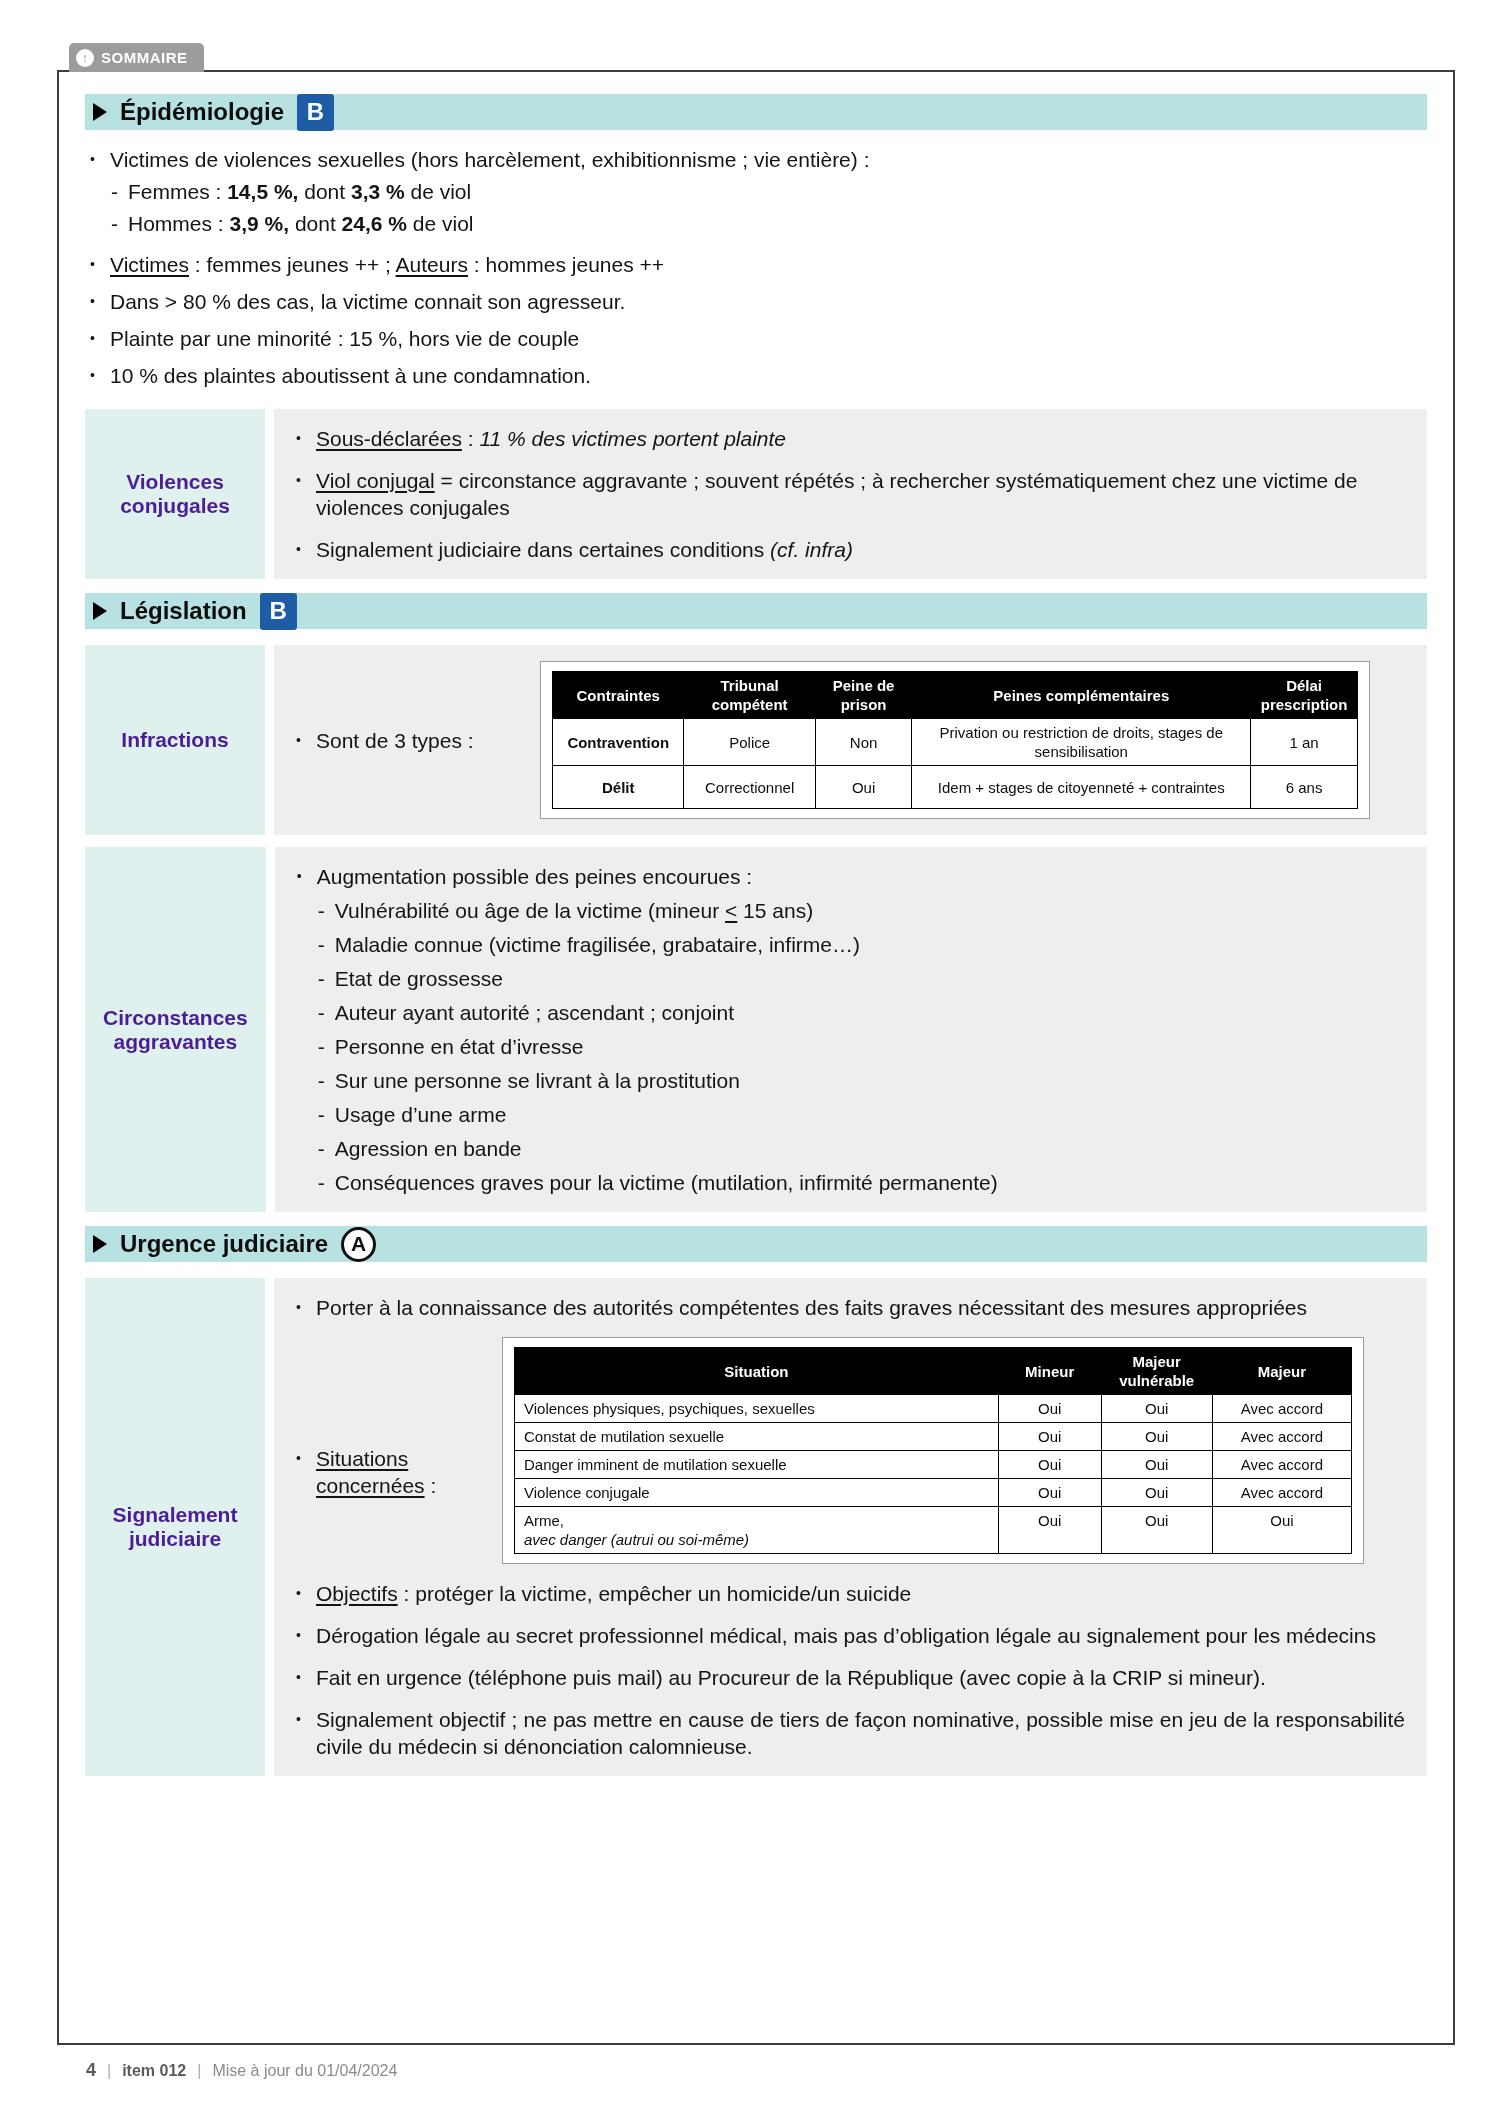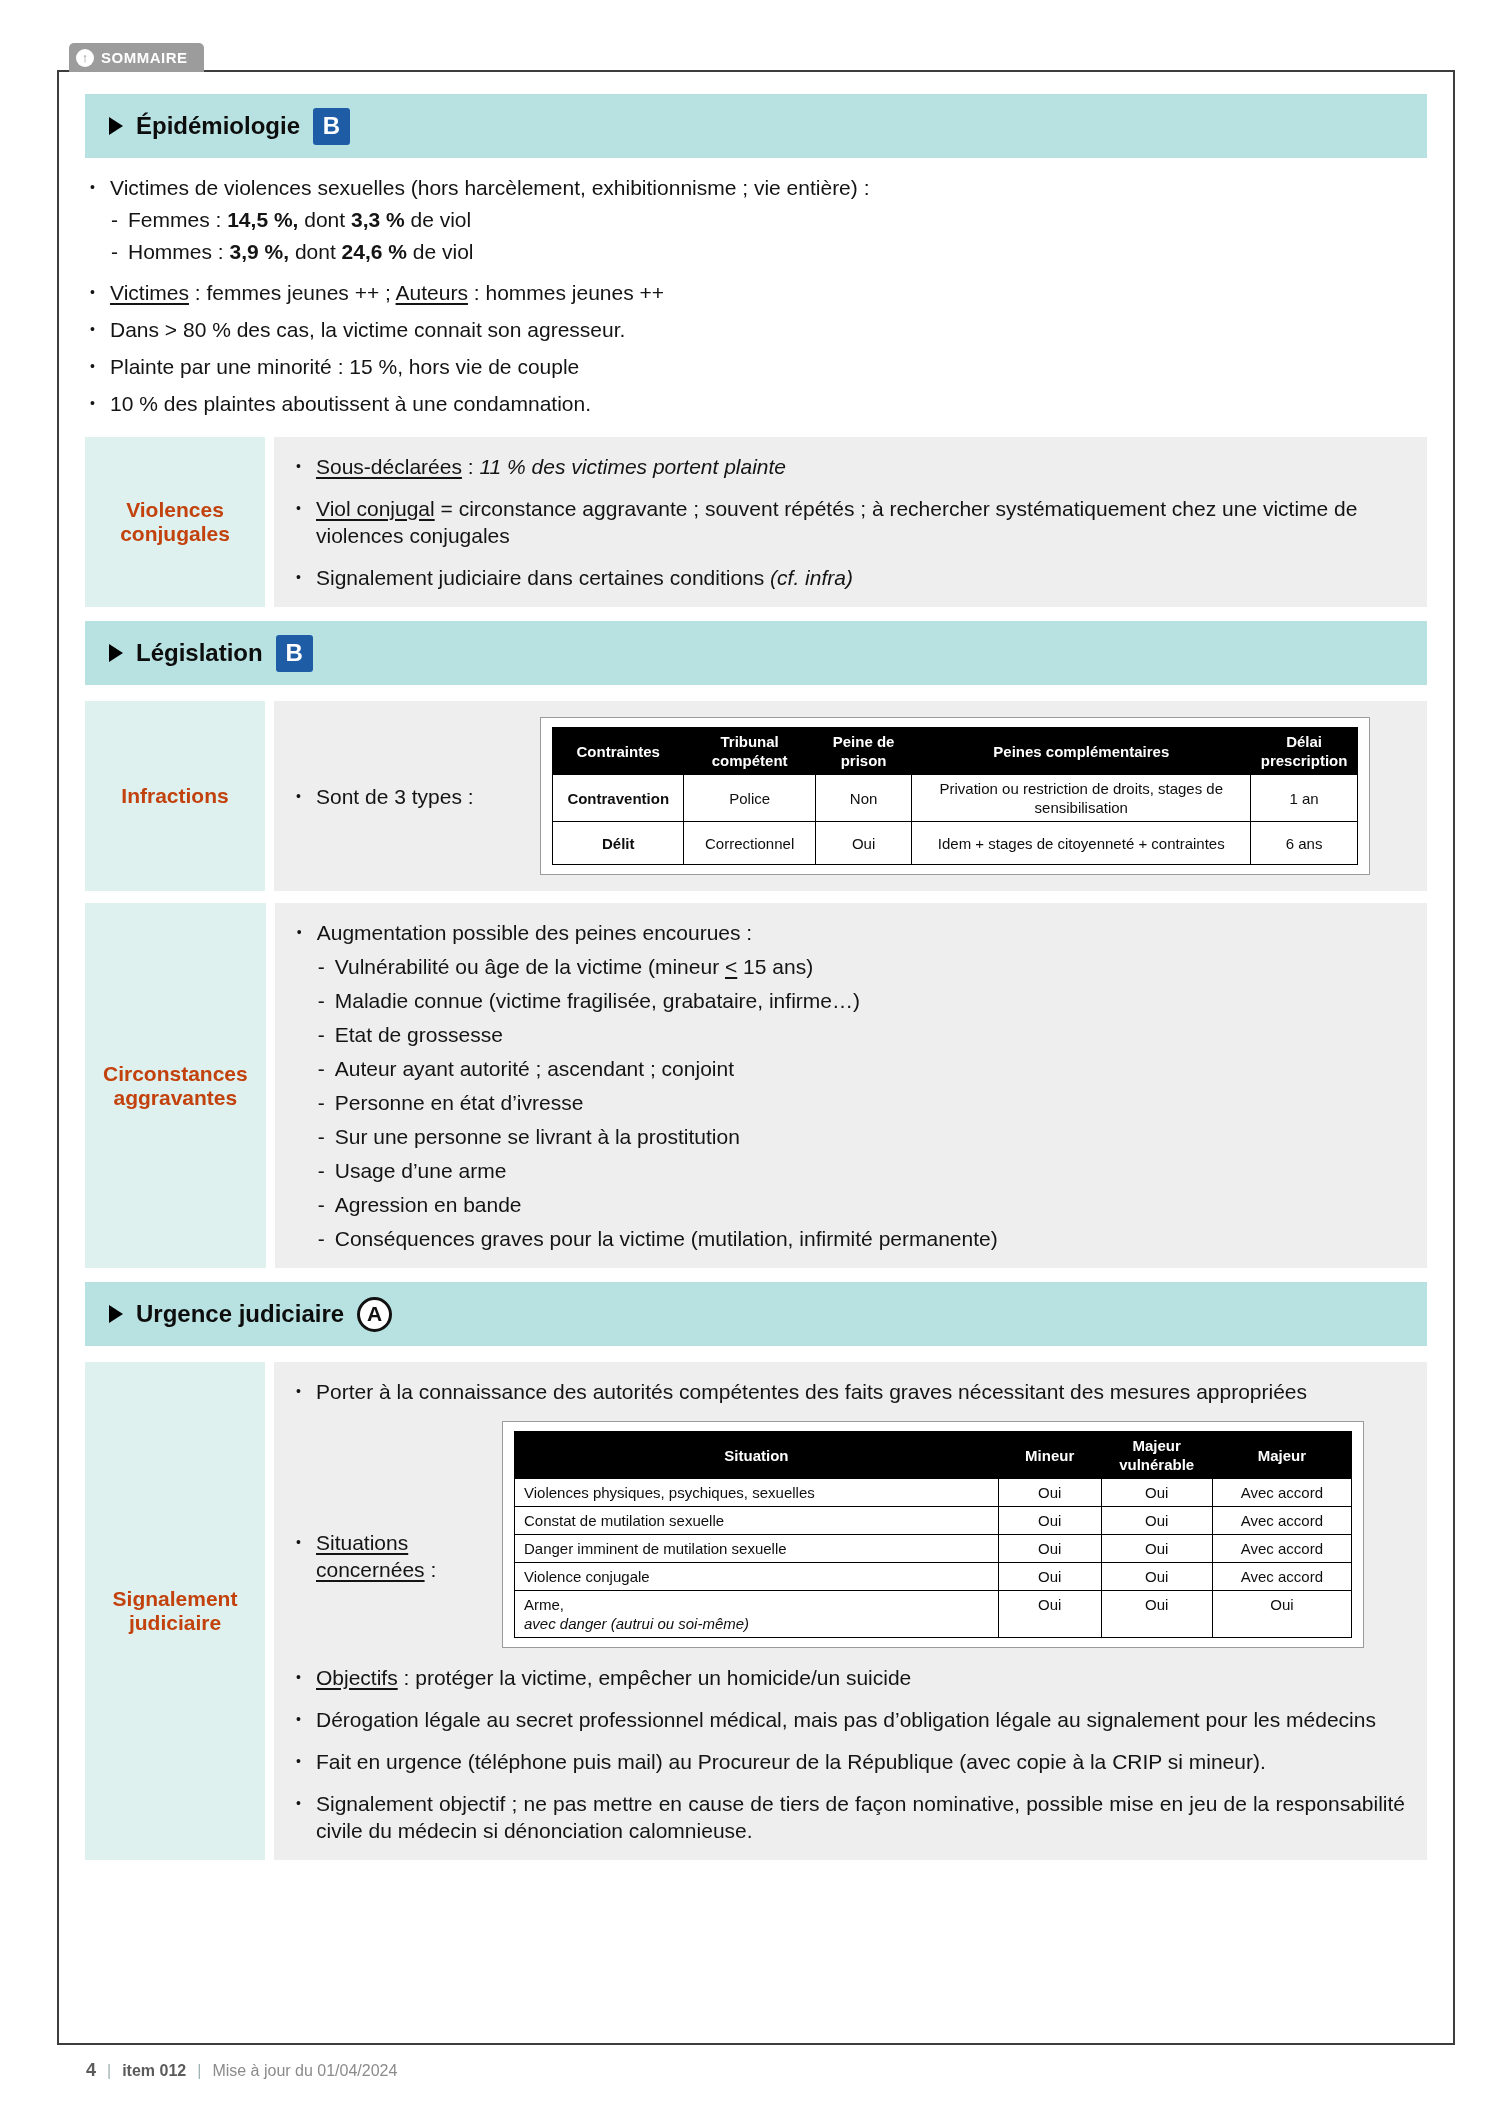--- a/index.html
+++ b/index.html
@@ -25,22 +25,22 @@
 
   
   .page-box {
     position:absolute; left:57px; top:70px; width:1398px; height:1975px;
     box-sizing:border-box; border:2px solid #3d3d3d; background:#ffffff;
     padding:22px 26px 0 26px; z-index:1;
   }
 
   
   .section-bar {
-    height:64px; background:#b7e2e1; display:flex; align-items:center;
-    gap:13px; padding-left:24px; margin-bottom:16px;
+    height:36px; background:#b7e2e1; display:flex; align-items:center;
+    gap:13px; padding-left:8px; margin-bottom:16px;
   }
   .section-bar.mt { margin-top:14px; }
   .tri { width:0; height:0; border-left:14px solid #000; border-top:9px solid transparent; border-bottom:9px solid transparent; }
   .section-title { font-size:24px; font-weight:bold; color:#0d0d0d; }
   .badge-b {
     width:37px; height:37px; background:#1e5ca6; color:#fff; border-radius:3px;
     display:flex; align-items:center; justify-content:center;
     font-size:24px; font-weight:bold;
   }
   .badge-a {
@@ -57,21 +57,21 @@
   .bt { flex:1; }
   .justify { text-align:justify; }
 
   .intro-bullets { margin:14px 0 20px 5px; }
   .intro-bullets .bullet-row:first-child { margin-top:0; }
   .intro-bullets .bullet-row.gap { margin-top:14px; }
 
   
   .label-block { display:flex; align-items:stretch; gap:9px; margin-bottom:12px; }
   .label-cell {
-    flex:0 0 180px; box-sizing:border-box; background:#def1ee; color:#c2410c;
+    flex:0 0 180px; box-sizing:border-box; background:#def1ee; color:#4c1d95;
     display:flex; align-items:center; justify-content:center; text-align:center;
     font-size:21px; font-weight:bold; padding:8px 18px;
   }
   .content-cell { flex:1; background:#efeeee; padding:16px 22px; }
   .content-cell .bullet-row:first-child { margin-top:0; }
   .content-cell .bullet-row { margin-top:15px; }
   .content-cell .dash-row { margin-top:7px; }
 
   
   .table-wrap { background:#ffffff; border:1px solid #9b9b9b; padding:9px 11px; }

